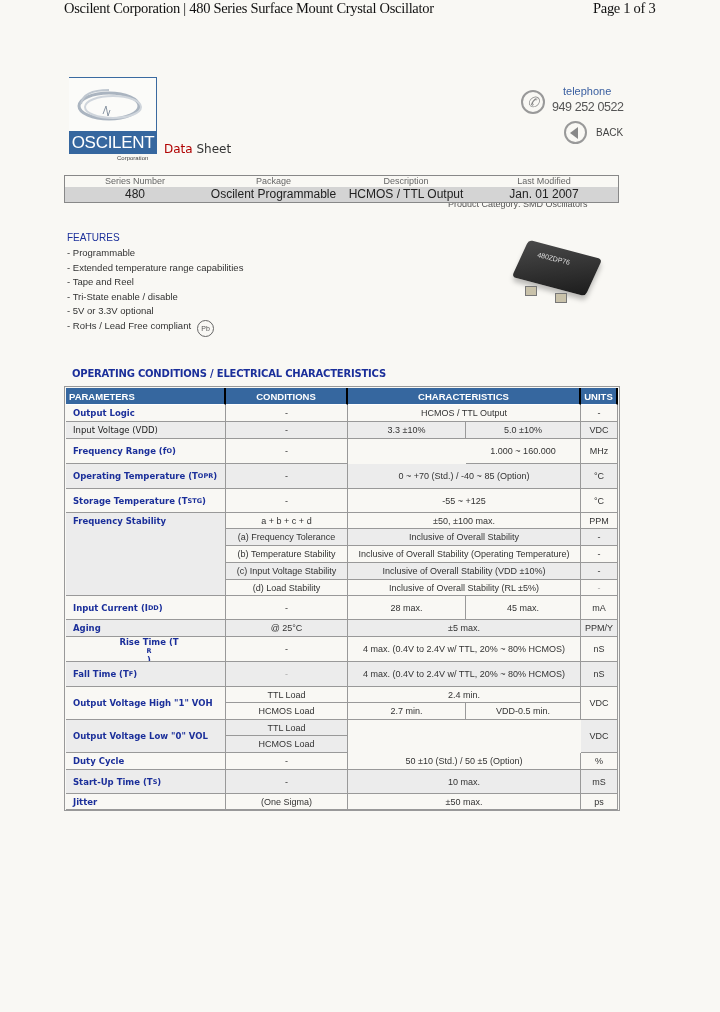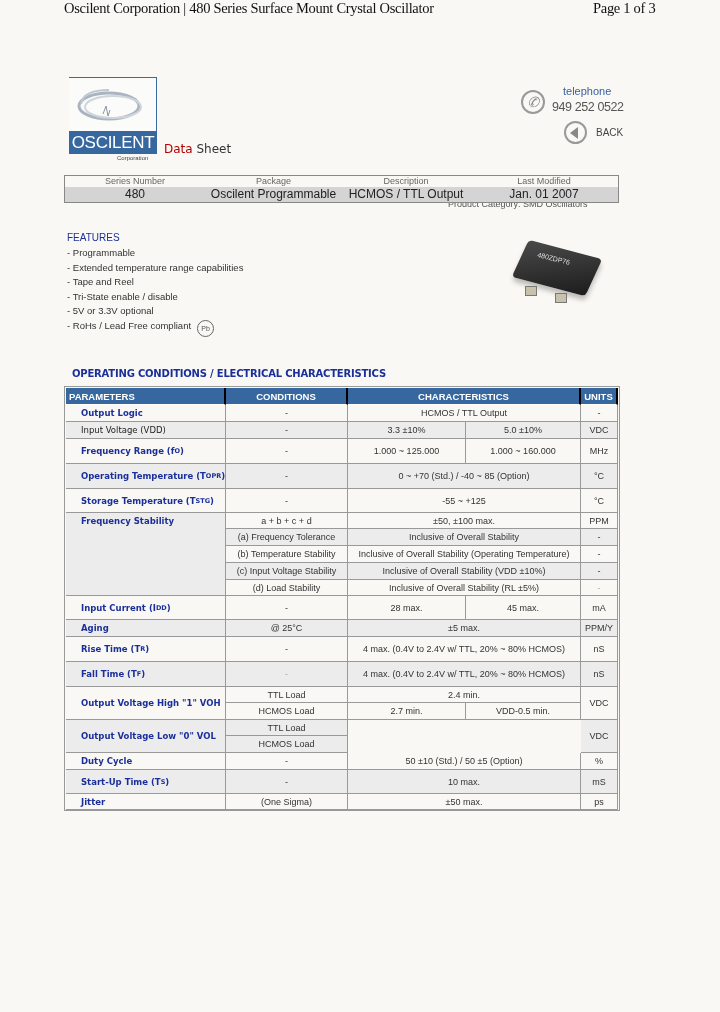--- a/index.html
+++ b/index.html
@@ -39,21 +39,21 @@
   .chip { position:absolute; left:505px; top:243px; width:100px; height:60px; }
   .chip-body { position:absolute; left:12px; top:6px; width:80px; height:38px; background:linear-gradient(160deg,#4a4a4a,#1c1c1c); transform:skewX(-12deg) rotate(14deg); border-radius:4px; box-shadow:2px 4px 5px rgba(0,0,0,0.25); }
   .chip-mark { position:absolute; left:32px; top:12px; font-size:7px; color:#ddd; transform:rotate(14deg); }
   .pad { position:absolute; width:10px; height:8px; background:#c9c2aa; border:1px solid #777; }
 
   .section-title { position:absolute; left:72px; top:368px; font-size:10px; font-weight:bold; color:#1b2f9a; font-family:"DejaVu Sans", sans-serif; letter-spacing:-0.2px; }
 
   .spec { position:absolute; left:64px; top:386px; width:556px; height:425px; border:1px solid #999; box-sizing:border-box; background:#f9f8f4; }
   .cell { position:absolute; box-sizing:border-box; font-size:9px; color:#333; display:flex; align-items:center; justify-content:center; border-right:1px solid #999; border-bottom:1px solid #999; overflow:hidden; white-space:nowrap; }
   .hdr { background:#36679f; color:#fff; font-weight:bold; font-size:9.5px; border-right:2px solid #000000; border-bottom:1px solid #fff; }
-  .p { justify-content:flex-start; padding-left:15px; color:#1b2f9a; font-weight:bold; font-family:"DejaVu Sans", sans-serif; font-size:8.5px; }
+  .p { justify-content:flex-start; padding-left:7px; color:#1b2f9a; font-weight:bold; font-family:"DejaVu Sans", sans-serif; font-size:8.5px; }
   .gray { background:#ececec; }
   .dim { color:#aaa; }
   sub { font-size:6.5px; }
 </style>
 </head>
 <body>
 
 <div class="topbar">
   <span class="title">Oscilent Corporation | 480 Series Surface Mount Crystal Oscillator</span>
   <span class="page">Page 1 of 3</span>
@@ -135,21 +135,20 @@
   <div class="cell gray" style="left:283px;top:35px;width:118px;height:17px;">3.3 ±10%</div>
   <div class="cell gray" style="left:401px;top:35px;width:115px;height:17px;">5.0 ±10%</div>
   <div class="cell gray" style="left:516px;top:35px;width:37px;height:17px;">VDC</div>
 
   <div class="cell p" style="left:1px;top:52px;width:160px;height:25px;">
       <span>Frequency Range (f</span>
       <sub>O</sub>
       <span>)</span>
     </div>
   <div class="cell" style="left:161px;top:52px;width:122px;height:25px;">-</div>
-  <div class="cell" style="left:283px;top:52px;width:118px;height:25px;">1.000 ~ 125.000</div>
   <div class="cell" style="left:401px;top:52px;width:115px;height:25px;">1.000 ~ 160.000</div>
   <div class="cell" style="left:516px;top:52px;width:37px;height:25px;">MHz</div>
 
   <div class="cell p gray" style="left:1px;top:77px;width:160px;height:25px;">
       <span>Operating Temperature (T</span>
       <sub>OPR</sub>
       <span>)</span>
     </div>
   <div class="cell gray" style="left:161px;top:77px;width:122px;height:25px;">-</div>
   <div class="cell gray" style="left:283px;top:77px;width:233px;height:25px;">0 ~ +70 (Std.) / -40 ~ 85 (Option)</div>
@@ -189,21 +188,21 @@
   <div class="cell" style="left:161px;top:209px;width:122px;height:24px;">-</div>
   <div class="cell" style="left:283px;top:209px;width:118px;height:24px;">28 max.</div>
   <div class="cell" style="left:401px;top:209px;width:115px;height:24px;">45 max.</div>
   <div class="cell" style="left:516px;top:209px;width:37px;height:24px;">mA</div>
 
   <div class="cell p gray" style="left:1px;top:233px;width:160px;height:17px;">Aging</div>
   <div class="cell gray" style="left:161px;top:233px;width:122px;height:17px;">@ 25°C</div>
   <div class="cell gray" style="left:283px;top:233px;width:233px;height:17px;">±5 max.</div>
   <div class="cell gray" style="left:516px;top:233px;width:37px;height:17px;">PPM/Y</div>
 
-  <div class="cell p" style="left:1px;top:250px;width:160px;height:25px;">
+  <div class="cell p" style="left:1px;top:250px;width:160px;height:25px;flex-direction:column;">
       <span>Rise Time (T</span>
       <sub>R</sub>
       <span>)</span>
     </div>
   <div class="cell" style="left:161px;top:250px;width:122px;height:25px;">-</div>
   <div class="cell" style="left:283px;top:250px;width:233px;height:25px;">4 max. (0.4V to 2.4V w/ TTL, 20% ~ 80% HCMOS)</div>
   <div class="cell" style="left:516px;top:250px;width:37px;height:25px;">nS</div>
 
   <div class="cell p gray" style="left:1px;top:275px;width:160px;height:25px;">
       <span>Fall Time (T</span>

